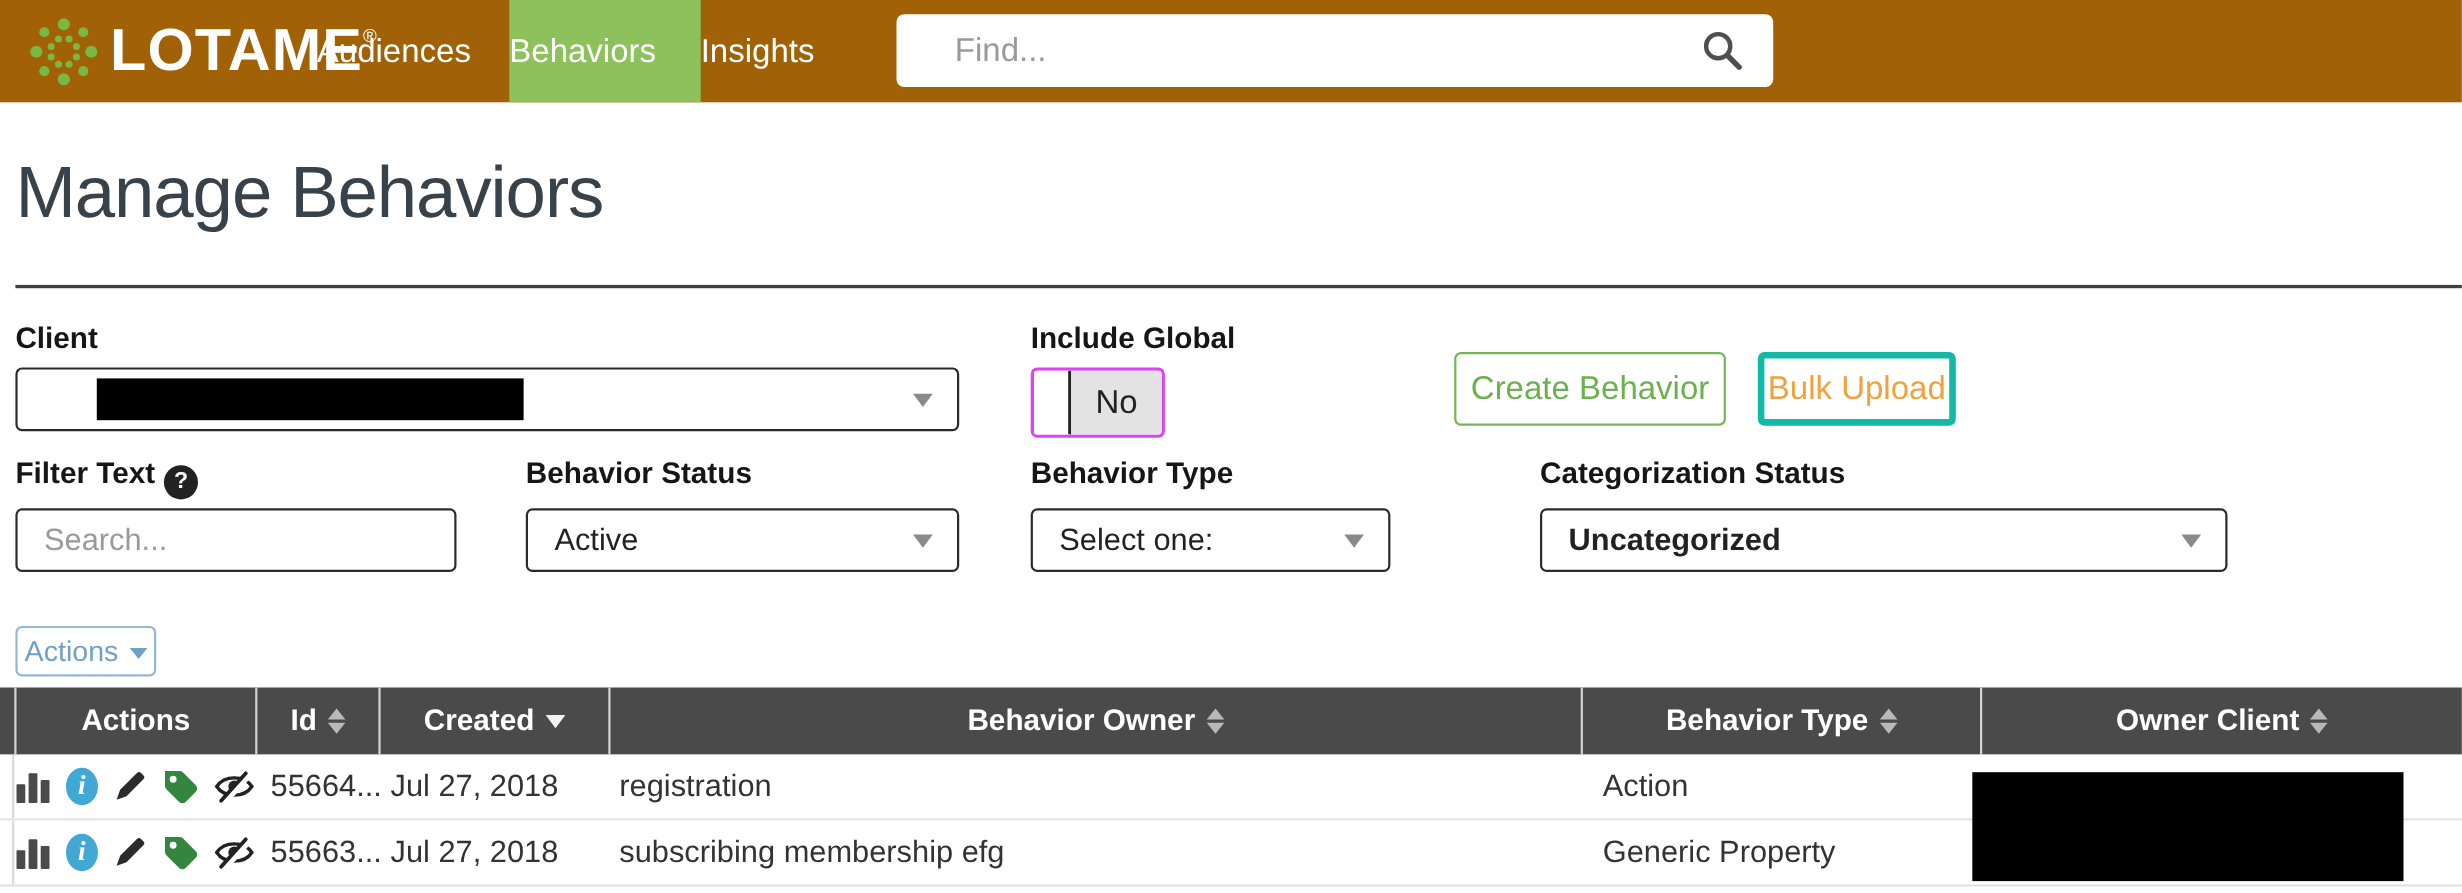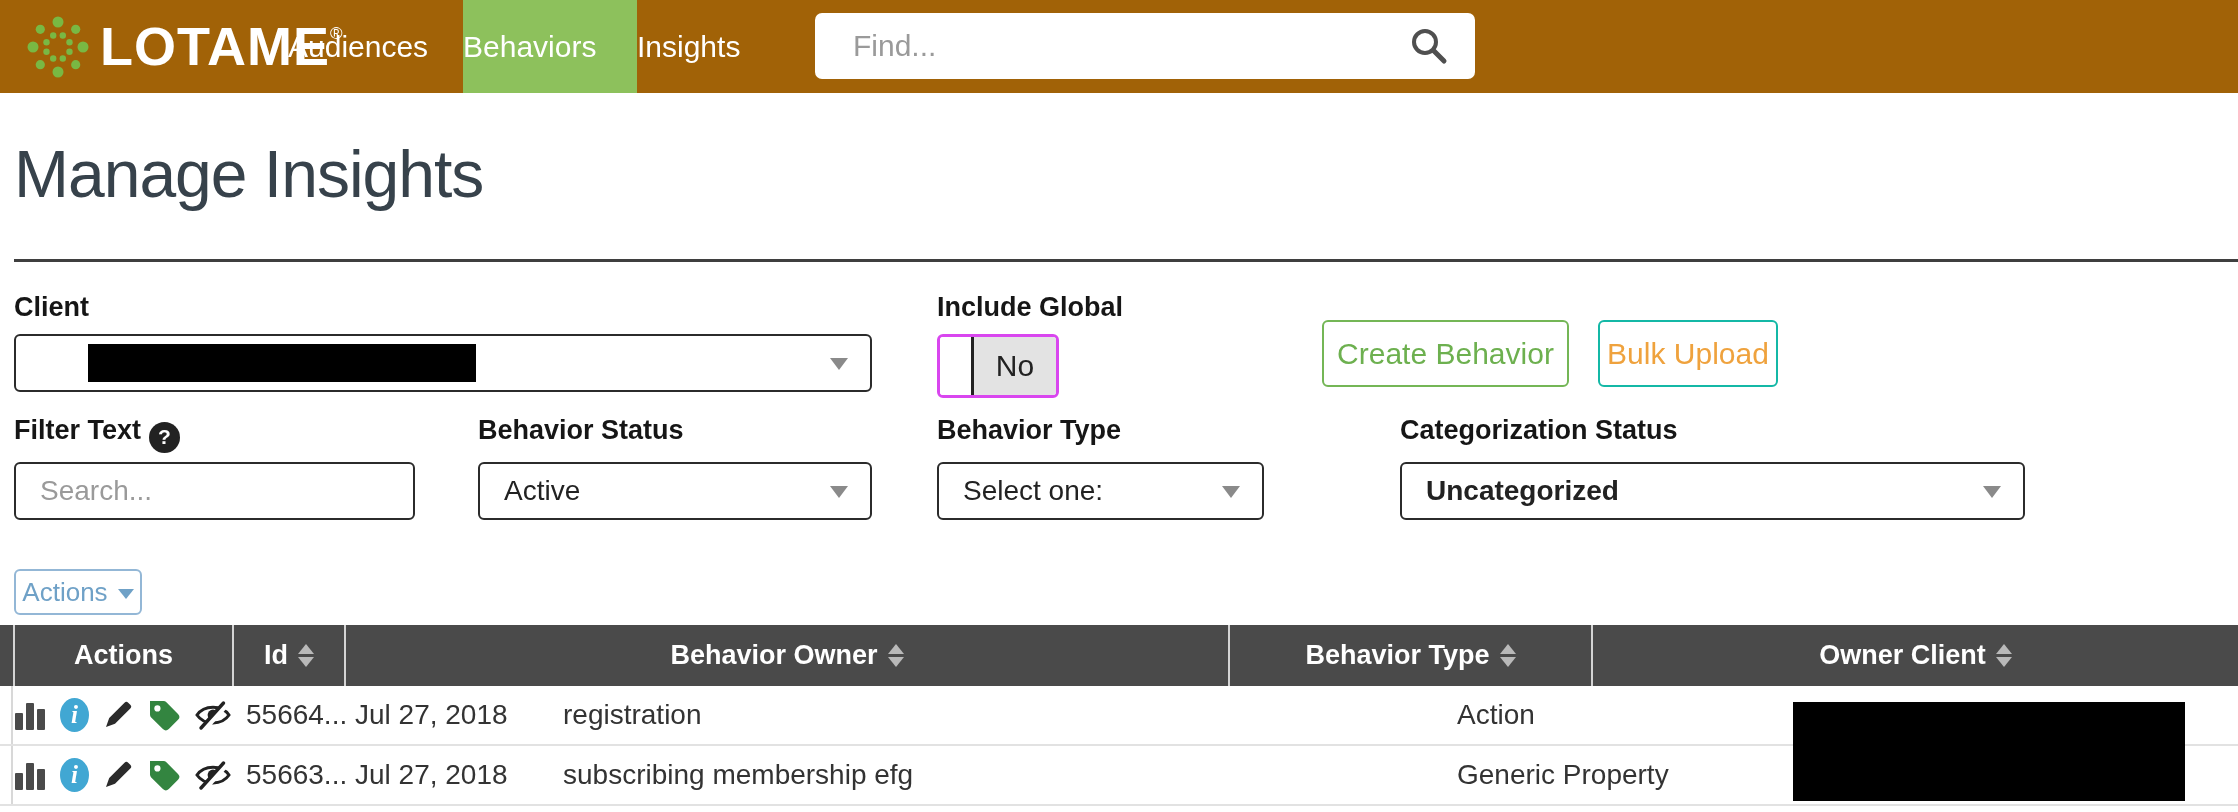--- a/index.html
+++ b/index.html
@@ -10,22 +10,22 @@
   
   .navbar { position: absolute; top: 0; left: 0; width: 2238px; height: 93px; background: #a16207; }
   .brand { position: absolute; left: 26px; top: 0; height: 93px; display: flex; align-items: center; gap: 10px; }
   .brand-name { color: #fff; font-size: 54px; font-weight: bold; letter-spacing: 1px; line-height: 93px; }
   .brand-reg { color: #fff; font-size: 17px; vertical-align: super; position: relative; top: -20px; }
   .nav-tab { position: absolute; top: 0; height: 93px; display: flex; align-items: center; justify-content: flex-start;
     color: #fff; font-size: 30px; cursor: pointer; }
   .tab-audiences { left: 288px; width: 175px; }
   .tab-behaviors { left: 463px; width: 174px; background: #8dc15c; }
   .tab-insights  { left: 637px; width: 152px; }
-  .nav-search { position: absolute; left: 815px; top: 13px; width: 660px; height: 66px; background: #fff;
-    border-radius: 7px; display: flex; align-items: center; }
+  .nav-search { position: absolute; left: 815px; top: 13px; width: 797px; height: 66px; background: #fff;
+    border-radius: 7px; display: flex; align-items: center; padding-left: 15px; }
   .nav-search input { flex: 1; border: none; outline: none; font-size: 30px; padding-left: 38px;
     color: #444; background: transparent; font-family: "Liberation Sans", sans-serif; }
   .nav-search input::placeholder { color: #9a9a9a; }
   .search-glyph { width: 40px; height: 40px; margin-right: 26px; flex: 0 0 auto; }
 
   
   .page-title { position: absolute; left: 14px; top: 136px; font-size: 66px; color: #37424b;
     letter-spacing: -1px; }
   .title-rule { position: absolute; left: 14px; right: 0; top: 259px; height: 3px; background: #3f3f3f; }
 
@@ -47,21 +47,21 @@
 
   .toggle { position: absolute; left: 937px; top: 334px; width: 122px; height: 64px; border: 3px solid #d946ef;
     border-radius: 6px; display: flex; background: #fff; cursor: pointer; }
   .toggle-knob { width: 34px; background: #fff; border-right: 3px solid #222; border-radius: 3px 0 0 3px; }
   .toggle-body { flex: 1; background: #e3e3e3; display: flex; align-items: center; justify-content: center;
     font-size: 30px; color: #222; border-radius: 0 3px 3px 0; }
 
   .btn-outline { position: absolute; height: 67px; background: #fff; border-radius: 6px; display: flex;
     align-items: center; justify-content: center; font-size: 30px; cursor: pointer; }
   .btn-create { left: 1322px; top: 320px; width: 247px; border: 2px solid #74b656; color: #6db04f; }
-  .btn-bulk   { left: 1598px; top: 320px; width: 180px; border: 2px solid #14b8a6; color: #efa23d; }
+  .btn-bulk   { left: 1598px; top: 320px; width: 180px; border: 6px solid #14b8a6; color: #efa23d; }
 
   .btn-actions { position: absolute; left: 14px; top: 569px; width: 128px; height: 46px; background: #fff;
     border: 2px solid #93b7d6; border-radius: 6px; color: #6fa1c7; font-size: 26px; display: flex;
     align-items: center; justify-content: center; gap: 10px; cursor: pointer; }
   .actions-caret { width: 0; height: 0; border-left: 8px solid transparent; border-right: 8px solid transparent;
     border-top: 10px solid #6fa1c7; margin-top: 3px; }
 
   
   .btable { position: absolute; left: 0; top: 625px; width: 2238px; }
   .thead { display: flex; height: 61px; background: #4a4a4a; color: #fff; font-weight: bold; font-size: 27px; }
@@ -136,21 +136,21 @@
     </div>
     <div class="nav-search">
       <input type="text" placeholder="Find..." style="">
       <svg class="search-glyph" viewBox="0 0 40 40">
         <circle cx="16" cy="16" r="11" fill="none" stroke="#4f4f4f" stroke-width="4"></circle>
         <line x1="24.5" y1="24.5" x2="35" y2="35" stroke="#4f4f4f" stroke-width="5" stroke-linecap="round"></line>
       </svg>
     </div>
   </div>
 
-  <div class="page-title">Manage Insights</div>
+  <div class="page-title">Manage Behaviors</div>
   <div class="title-rule"></div>
 
   <div class="flabel" style="left:14px; top:292px;">Client</div>
   <div class="selectbox" style="left:14px; top:334px; width:858px;">
     <div class="redact-bar"></div>
     <div class="sel-caret"></div>
   </div>
 
   <div class="flabel" style="left:937px; top:292px;">Include Global</div>
   <div class="toggle">
@@ -201,20 +201,24 @@
       <div class="th c1">
         <span>Actions</span>
       </div>
       <div class="th c2">
         <span>Id</span>
         <span class="sort-both">
             <span class="up"></span>
             <span class="down"></span>
           </span>
       </div>
+      <div class="th c3">
+        <span>Created</span>
+        <span class="sort-desc"></span>
+      </div>
       <div class="th c4">
         <span>Behavior Owner</span>
         <span class="sort-both">
             <span class="up"></span>
             <span class="down"></span>
           </span>
       </div>
       <div class="th c5">
         <span>Behavior Type</span>
         <span class="sort-both">

